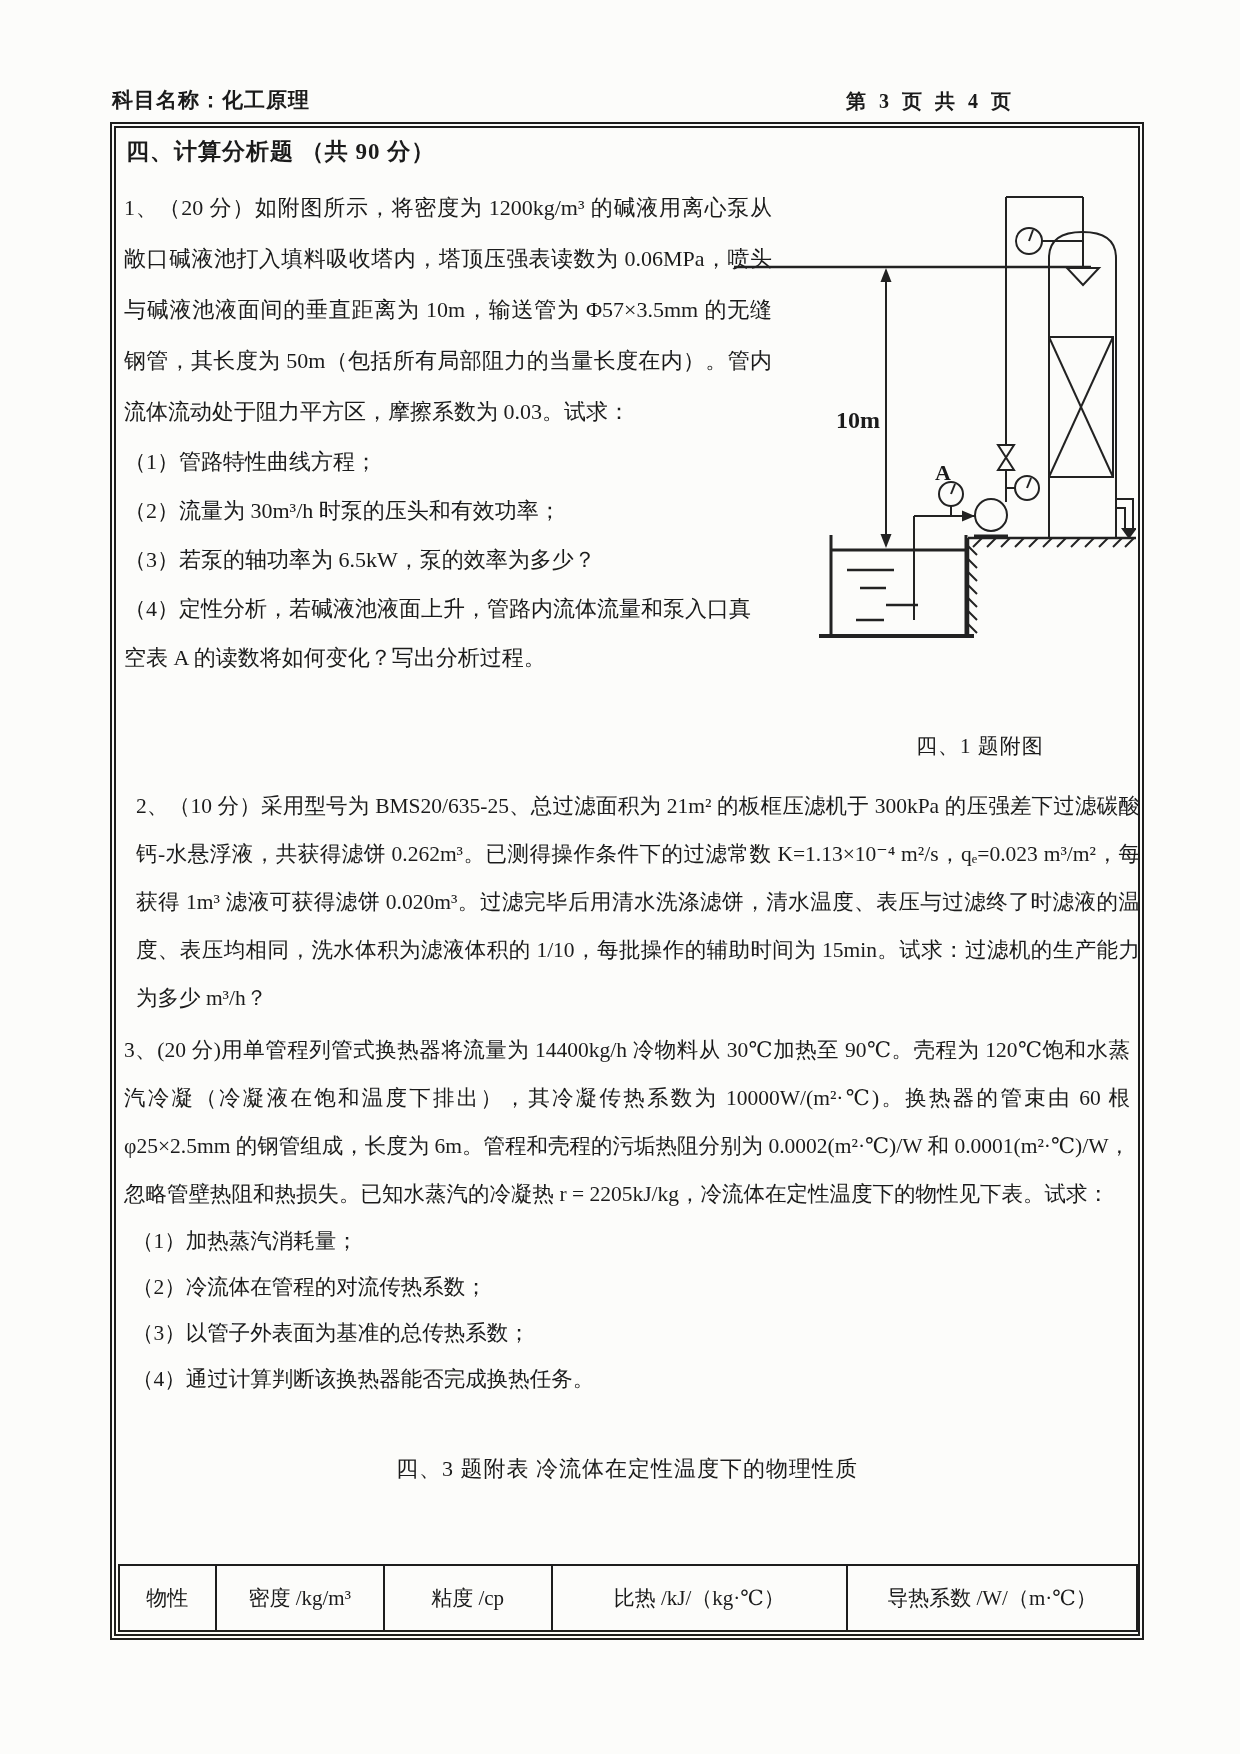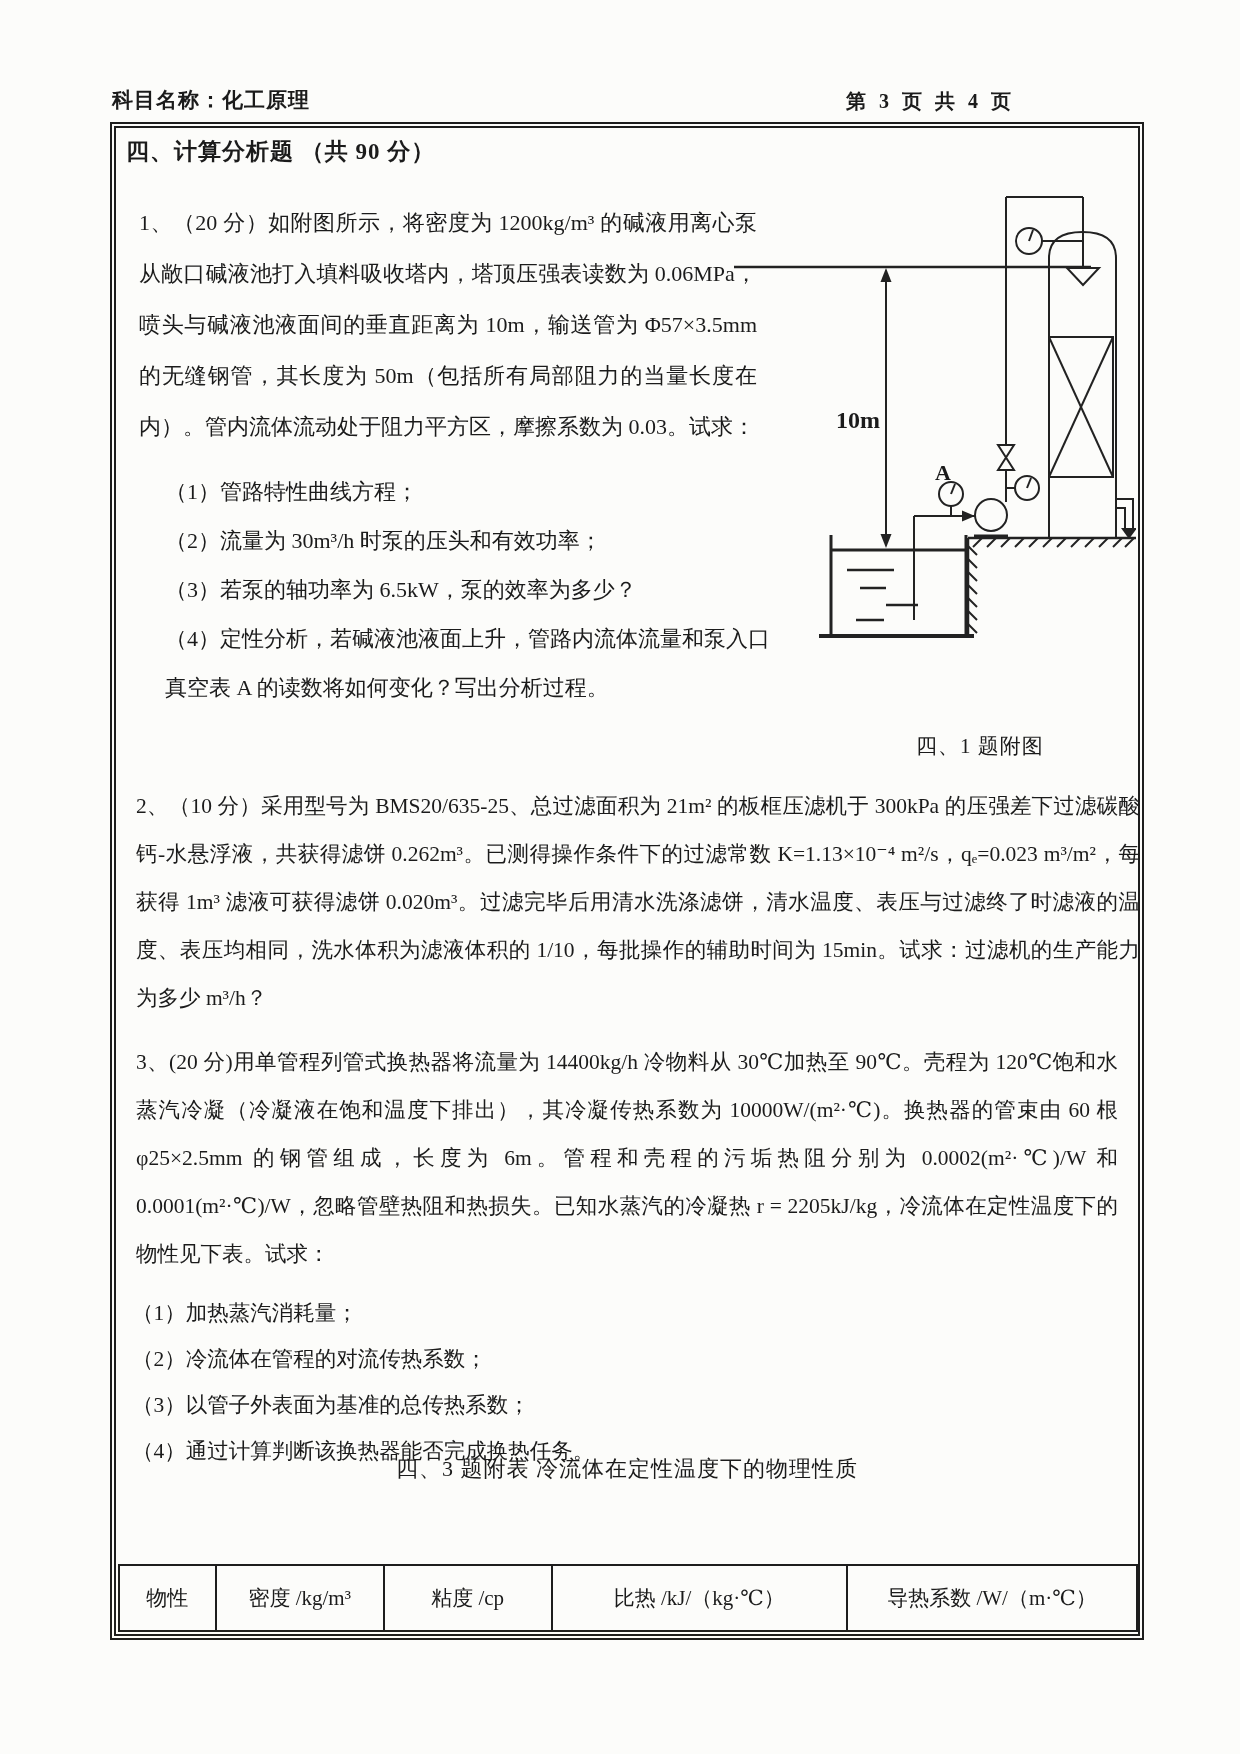--- a/index.html
+++ b/index.html
@@ -27,38 +27,38 @@
     outline-offset:2px;
   }
   .section-title{
     position:absolute;top:8px;left:10px;
     font-size:23px;font-weight:bold;letter-spacing:1px;
   }
   .p1-block{
     position:absolute;top:54px;left:8px;width:648px;
     font-size:22px;line-height:51px;
   }
-  .p1-body{text-align:justify;margin:15px;}
-  .p1-items div{line-height:49px;margin-left:41px;}
+  .p1-body{text-align:justify;margin:0;}
+  .p1-items div{line-height:49px;}
   .figure-wrap{
     position:absolute;top:40px;right:2px;width:402px;height:492px;
   }
   .fig-caption{
     position:absolute;top:604px;left:800px;
     font-size:21px;letter-spacing:1px;white-space:nowrap;
   }
   .p2-block{
     position:absolute;top:642px;left:8px;width:1004px;
     font-size:21.5px;line-height:48px;text-align:justify;margin:12px;
   }
   .p3-block{
     position:absolute;top:898px;left:8px;width:1006px;
     font-size:21.5px;line-height:48px;
   }
-  .p3-body{text-align:justify;margin:12px;}
+  .p3-body{text-align:justify;margin:0;}
   .p3-items div{line-height:46px;margin-left:8px;}
   .table-caption{
     position:absolute;top:1326px;left:0;right:0;
     text-align:center;font-size:22px;letter-spacing:1px;
   }
   table.props{
     position:absolute;left:2px;right:0;bottom:2px;
     width:calc(100% - 2px);
     border-collapse:collapse;
     font-size:21px;

